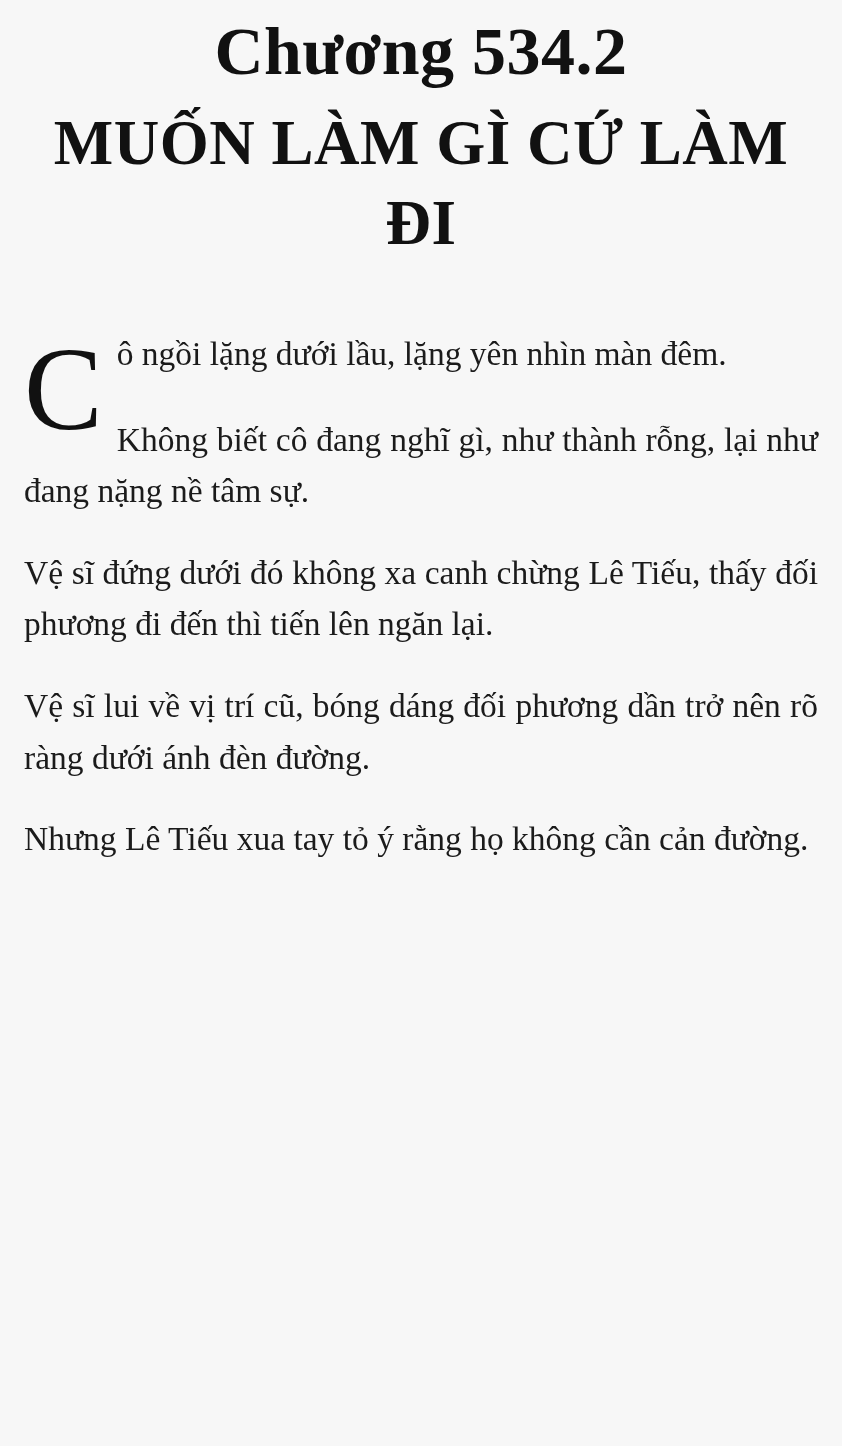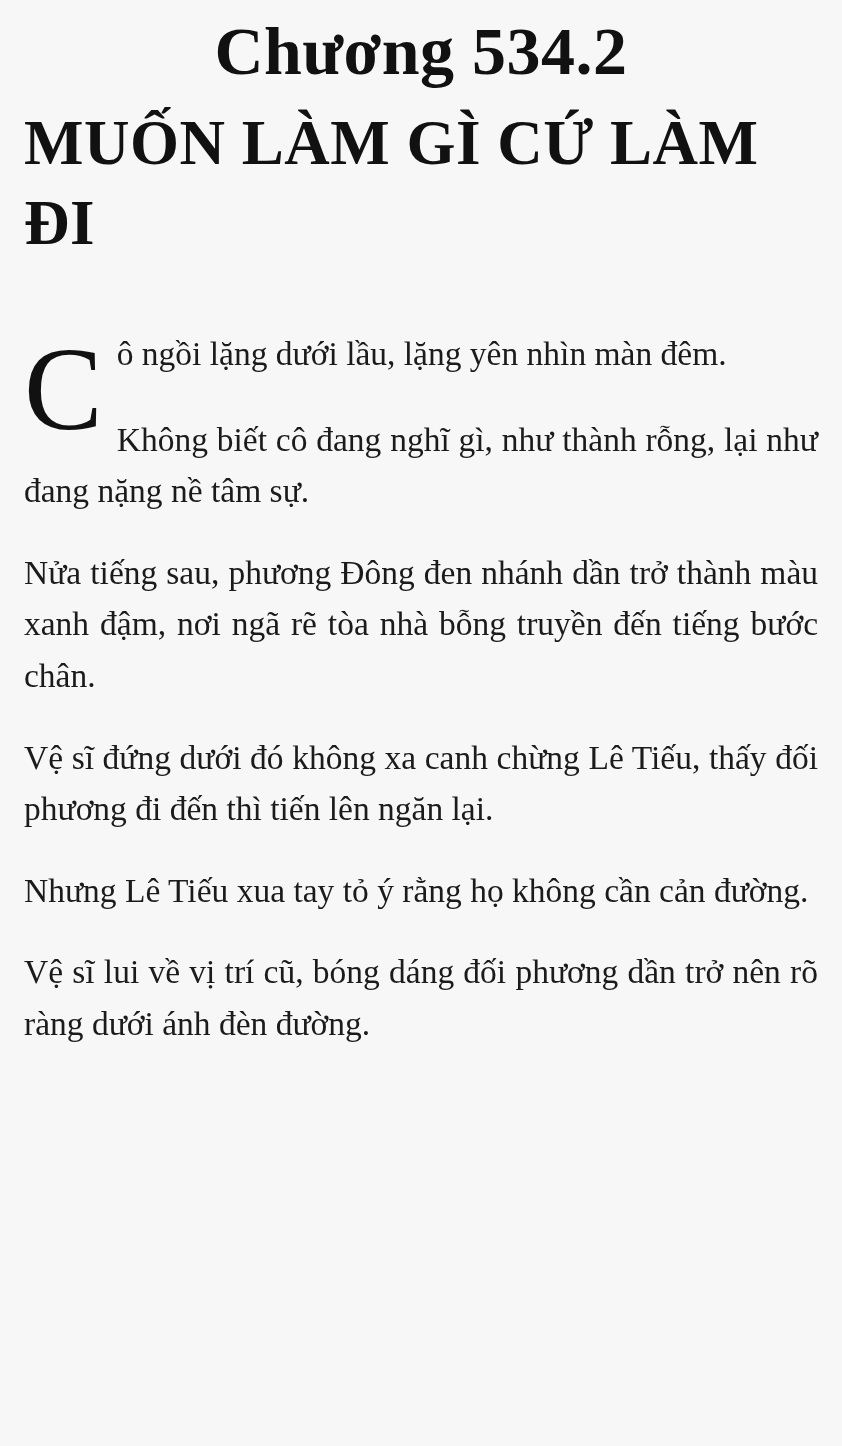--- a/index.html
+++ b/index.html
@@ -27,21 +27,21 @@
     line-height: 1.1;
     text-align: center;
     letter-spacing: 0.5px;
     margin: 14px 0 6px 0;
     color: #111;
   }
   .chapter-title {
     font-weight: 700;
     font-size: 63px;
     line-height: 1.28;
-    text-align: left;
+    text-align: center;
     letter-spacing: 0.5px;
     margin: 14px 0 0 0;
     color: #111;
     text-transform: uppercase;
   }
   .body-copy {
     margin-top: 64px;
   }
   p.para {
     font-size: 33.5px;
@@ -72,19 +72,18 @@
 
 <div class="page">
 
   <div class="chapter-number">Chương 534.2</div>
 
   <h1 class="chapter-title">MUỐN LÀM GÌ CỨ LÀM ĐI</h1>
 
   <div class="body-copy">
     <p class="para first-para">Cô ngồi lặng dưới lầu, lặng yên nhìn màn đêm.</p>
     <p class="para">Không biết cô đang nghĩ gì, như thành rỗng, lại như đang nặng nề tâm sự.</p>
-    <p class="para">Nửa tiếng sau, phương Đông đen nhánh dần trở thành màu xanh đậm, nơi ngã rẽ tòa nhà bỗng truyền đến tiếng bước chân.</p>
     <p class="para">Vệ sĩ đứng dưới đó không xa canh chừng Lê Tiếu, thấy đối phương đi đến thì tiến lên ngăn lại.</p>
+    <p class="para">Vệ sĩ lui về vị trí cũ, bóng dáng đối phương dần trở nên rõ ràng dưới ánh đèn đường.</p>
     <p class="para">Nhưng Lê Tiếu xua tay tỏ ý rằng họ không cần cản đường.</p>
-    <p class="para">Vệ sĩ lui về vị trí cũ, bóng dáng đối phương dần trở nên rõ ràng dưới ánh đèn đường.</p>
   </div>
 
 </div>
 
 </body></html>

